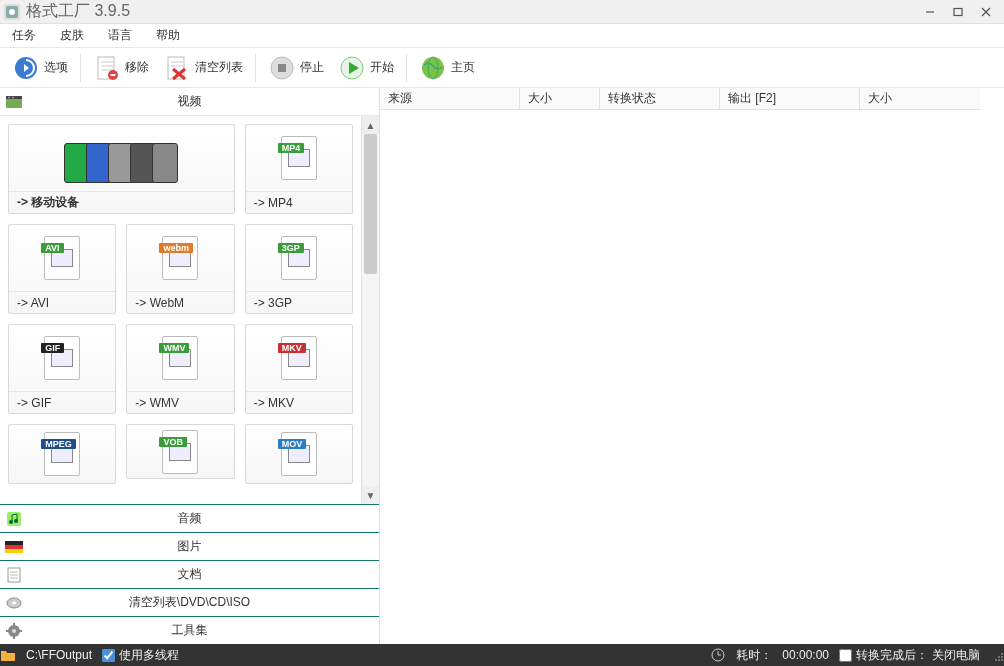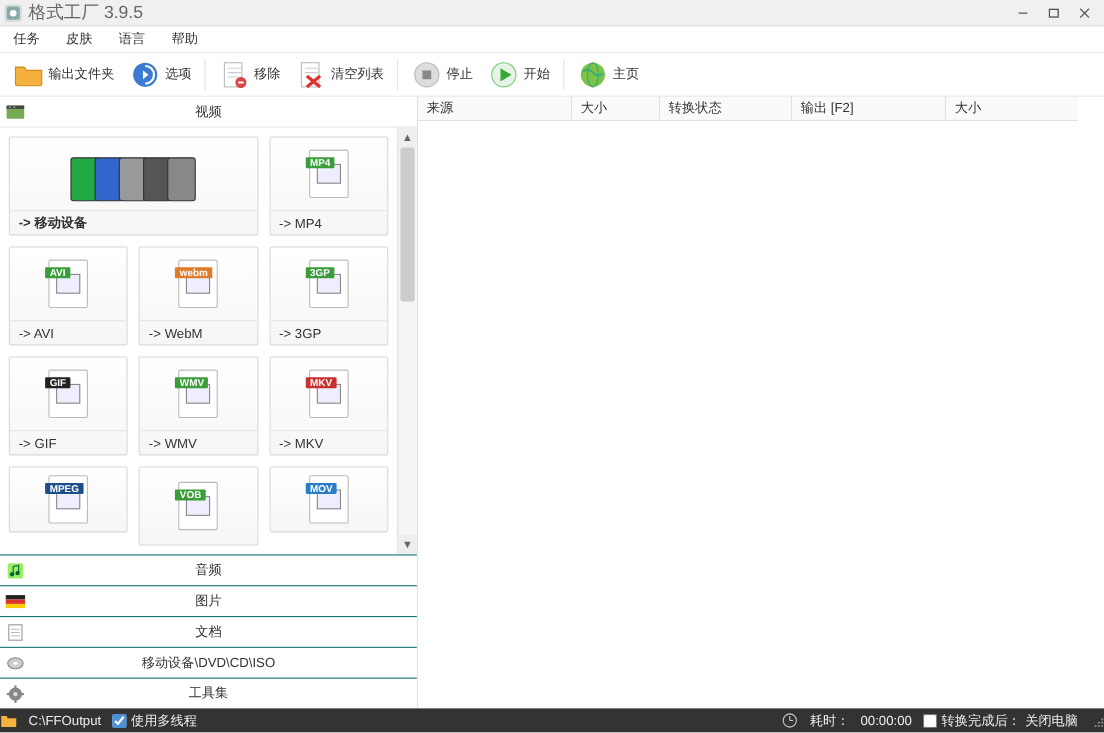--- a/index.html
+++ b/index.html
@@ -100,28 +100,20 @@
 <div class="menubar">
   <span class="menu-item">任务</span>
   <span class="menu-item">皮肤</span>
   <span class="menu-item">语言</span>
   <span class="menu-item">帮助</span>
 </div>
 
 <div class="toolbar">
   <div class="tbtn">
     <span class="ticon">
-        <svg width="26" height="22" viewBox="0 0 26 22">
-          <path d="M1 4h8l2 3h14v12a2 2 0 0 1-2 2H3a2 2 0 0 1-2-2z" fill="#f4b13e" stroke="#c98a1f"></path>
-        </svg>
-      </span>
-    <span class="tlabel">输出文件夹</span>
-  </div>
-  <div class="tbtn">
-    <span class="ticon">
         <svg width="26" height="26" viewBox="0 0 26 26">
           <circle cx="13" cy="13" r="11" fill="#3b7bd1"></circle>
           <path d="M13 5a8 8 0 0 1 0 16" fill="none" stroke="#fff" stroke-width="2"></path>
           <path d="M11 9l5 4-5 4z" fill="#fff"></path>
         </svg>
       </span>
     <span class="tlabel">选项</span>
   </div>
   <div class="tsep"></div>
   <div class="tbtn">
@@ -275,21 +267,21 @@
               <div class="tlabelbox">-&gt; MKV</div>
             </div>
             <div class="tile" style="height: 60px;">
               <div class="ticonbox">
                 <div class="fileicon">
                   <div class="stripe" style="background: rgb(29, 79, 139);">MPEG</div>
                   <div class="inner"></div>
                 </div>
               </div>
             </div>
-            <div class="tile" style="height: 72px;">
+            <div class="tile" style="height: 55px;">
               <div class="ticonbox">
                 <div class="fileicon">
                   <div class="stripe" style="background: rgb(58, 157, 58);">VOB</div>
                   <div class="inner"></div>
                 </div>
               </div>
             </div>
             <div class="tile" style="height: 60px;">
               <div class="ticonbox">
                 <div class="fileicon">
@@ -342,21 +334,21 @@
           </span>
           <span class="cat-title">文档</span>
         </div>
         <div class="cat-row">
           <span class="cat-icon">
             <svg width="16" height="16" viewBox="0 0 16 16">
               <ellipse cx="8" cy="8" rx="7" ry="5" fill="#ccc" stroke="#888"></ellipse>
               <ellipse cx="8" cy="8" rx="2" ry="1.4" fill="#fff"></ellipse>
             </svg>
           </span>
-          <span class="cat-title">移动设备\DVD\CD\ISO</span>
+          <span class="cat-title">清空列表\DVD\CD\ISO</span>
         </div>
         <div class="cat-row">
           <span class="cat-icon">
             <svg width="16" height="16" viewBox="0 0 16 16">
               <circle cx="8" cy="8" r="6" fill="#888"></circle>
               <circle cx="8" cy="8" r="2" fill="#ddd"></circle>
               <rect x="7" y="0" width="2" height="4" fill="#888"></rect>
               <rect x="7" y="12" width="2" height="4" fill="#888"></rect>
               <rect x="0" y="7" width="4" height="2" fill="#888"></rect>
               <rect x="12" y="7" width="4" height="2" fill="#888"></rect>

